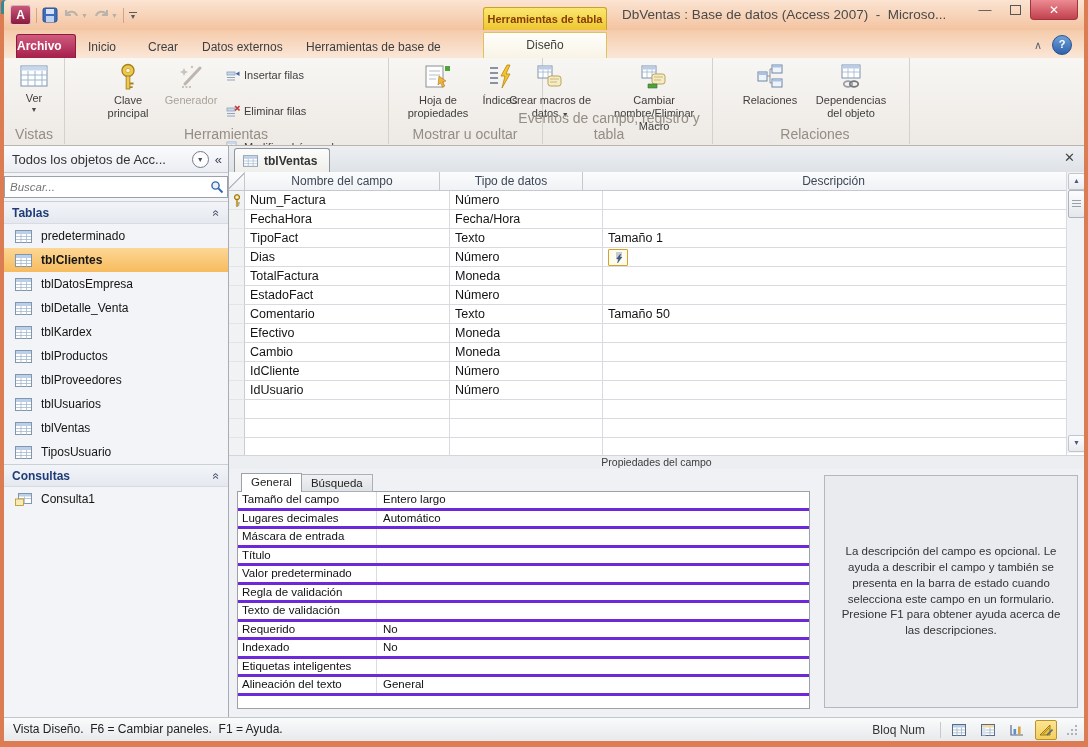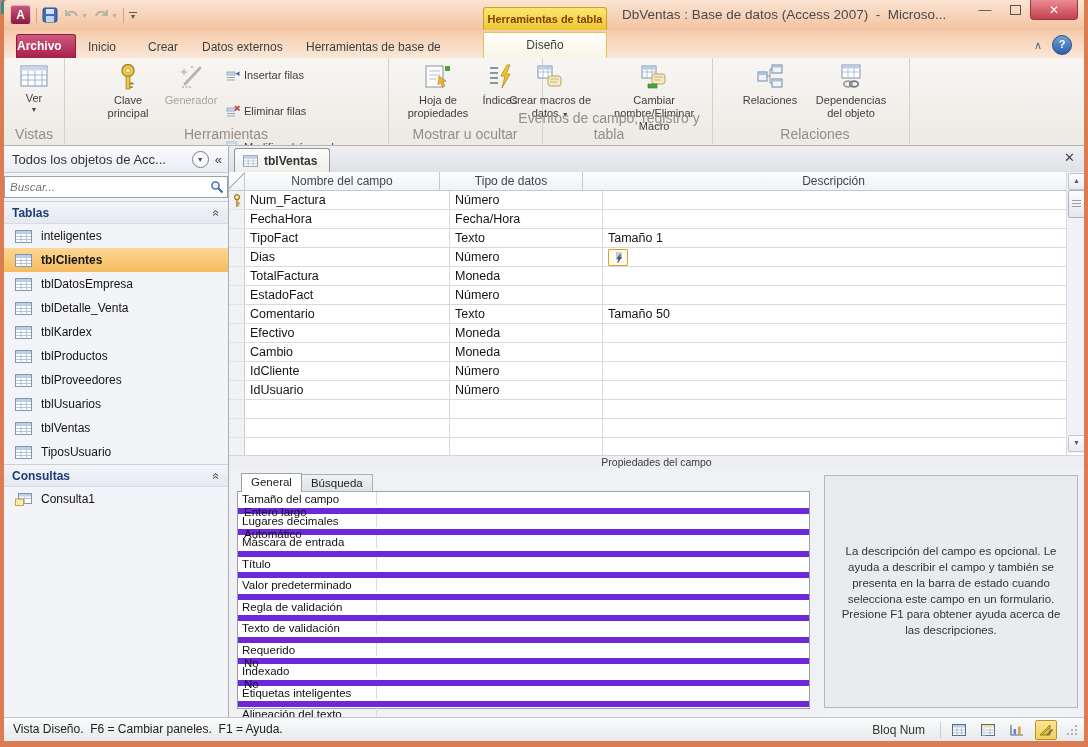--- a/index.html
+++ b/index.html
@@ -110,21 +110,21 @@
   .sthumb::after{content:"";position:absolute;left:3px;right:3px;top:9px;height:1px;background:#9AA0A8;
                  box-shadow:0 3px 0 #9AA0A8,0 6px 0 #9AA0A8;}
   .fielddiv{position:absolute;left:0;right:0;top:309px;height:13px;background:#ECEEF1;border-top:1px solid #D2D5DA;
             border-bottom:1px solid #D2D5DA;text-align:center;font-size:10.5px;color:#3B3B3B;line-height:13px;}
   .bottompanel{position:absolute;left:0;right:0;top:323px;bottom:0;background:#EFF1F4;}
   .ptabs{position:absolute;left:12px;top:4px;display:flex;align-items:flex-end;}
   .ptab{font-size:11.5px;color:#222;padding:2px 9px 1px;}
   .ptab.active{background:#fff;border:1px solid #9CA1A8;border-bottom:none;position:relative;z-index:2;height:15px;}
   .ptab.inactive{background:linear-gradient(#F0F1F3,#DFE2E6);border:1px solid #ACB0B6;margin-left:-1px;height:13px;z-index:1;}
   .propbox{position:absolute;left:8px;top:22px;width:571px;height:216px;background:#fff;border:1px solid #9CA1A8;}
-  .prow{display:flex;height:15.5px;border-bottom:6px solid #6d28d9;font-size:11.5px;color:#111;flex-direction:column;}
+  .prow{display:flex;height:15.5px;border-bottom:3px solid #6d28d9;font-size:11.5px;color:#111;}
   .prow .pl{width:130px;flex:none;border-right:1px solid #DADCDF;padding:1px 4px 0;white-space:nowrap;overflow:hidden;}
   .prow .pv{flex:1;padding:1px 6px 0;}
   .helpbox{position:absolute;right:6px;top:6px;width:252px;height:231px;background:#E9EBEF;border:1px solid #B3B7BE;
            display:flex;align-items:center;}
   .helpbox p{font-size:11.5px;color:#333;text-align:center;line-height:1.38;margin:0;padding:0 9px;}
   
   .status{position:absolute;left:4px;right:4px;bottom:6px;height:23px;
           background:linear-gradient(#FAFBFB,#E7E9EC);border-top:1px solid #C3C6CB;}
   .status .lefttext{position:absolute;left:9px;top:0;line-height:22px;font-size:12px;color:#222;white-space:pre;}
   .statusright{position:absolute;right:6px;top:0;height:100%;display:flex;align-items:center;gap:7px;}
@@ -364,21 +364,21 @@
       <span class="chevup">«</span>
     </div>
     <div>
 
         <div class="nitem">
           <svg width="17" height="13" viewBox="0 0 17 13">
             <rect x="0.5" y="0.5" width="16" height="12" fill="#FFF" stroke="#8096AE"></rect>
             <rect x="1" y="1" width="15" height="3" fill="#BBCFE8"></rect>
             <path d="M1 6.5h15M1 9.5h15M6 4v9M11.5 4v9" stroke="#A4B8CE" stroke-width="0.8" fill="none"></path>
           </svg>
-          <span>inteligentes</span>
+          <span>predeterminado</span>
         </div>
 
         <div class="nitem selected">
           <svg width="17" height="13" viewBox="0 0 17 13">
             <rect x="0.5" y="0.5" width="16" height="12" fill="#FFF" stroke="#8096AE"></rect>
             <rect x="1" y="1" width="15" height="3" fill="#BBCFE8"></rect>
             <path d="M1 6.5h15M1 9.5h15M6 4v9M11.5 4v9" stroke="#A4B8CE" stroke-width="0.8" fill="none"></path>
           </svg>
           <span>tblClientes</span>
         </div>

